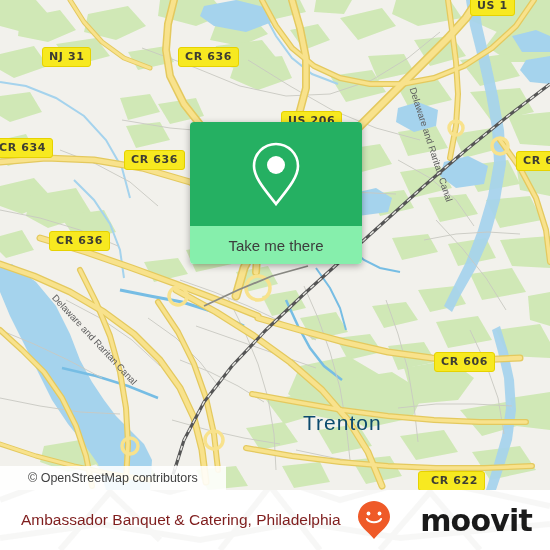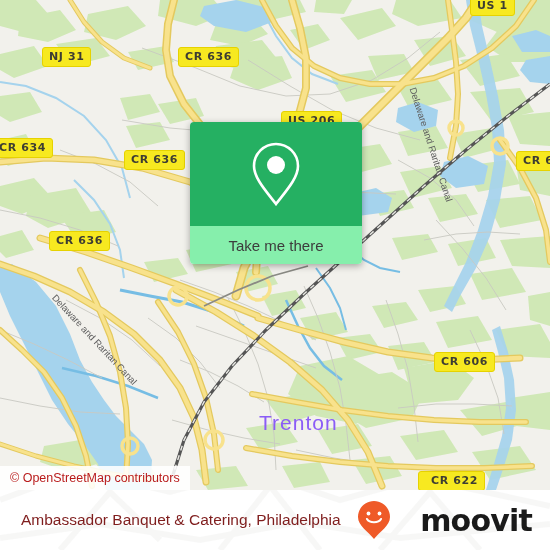--- a/index.html
+++ b/index.html
@@ -46,45 +46,46 @@
     font-size: 11px;
     font-weight: bold;
     letter-spacing: 0.6px;
     line-height: 1;
     padding: 3px 6px 4px 6px;
     white-space: nowrap;
     font-family: "DejaVu Sans", sans-serif;
   }
   .city-label {
     position: absolute;
-    color: #8b5cf6;
+    color: #0c4a6e;
     font-size: 21px;
     letter-spacing: 1px;
     white-space: nowrap;
     font-family: "Liberation Sans", sans-serif;
+    margin-left: 44px;
   }
   .canal-label {
     position: absolute;
     color: #5e5e5e;
     font-size: 9.5px;
     white-space: nowrap;
     font-family: "Liberation Sans", sans-serif;
   }
 
   
   #attribution {
     position: absolute;
     left: 0;
     bottom: 0;
     height: 24px;
-    padding: 0 10px;
+    padding: 0 28px;
     display: flex;
     align-items: center;
     background: rgba(255,255,255,0.88);
-    color: #b91c1c;
+    color: #404040;
     font-size: 12.5px;
     font-family: "Liberation Sans", sans-serif;
     white-space: nowrap;
   }
 
   
   #popup {
     position: absolute;
     left: 190px;
     top: 122px;

